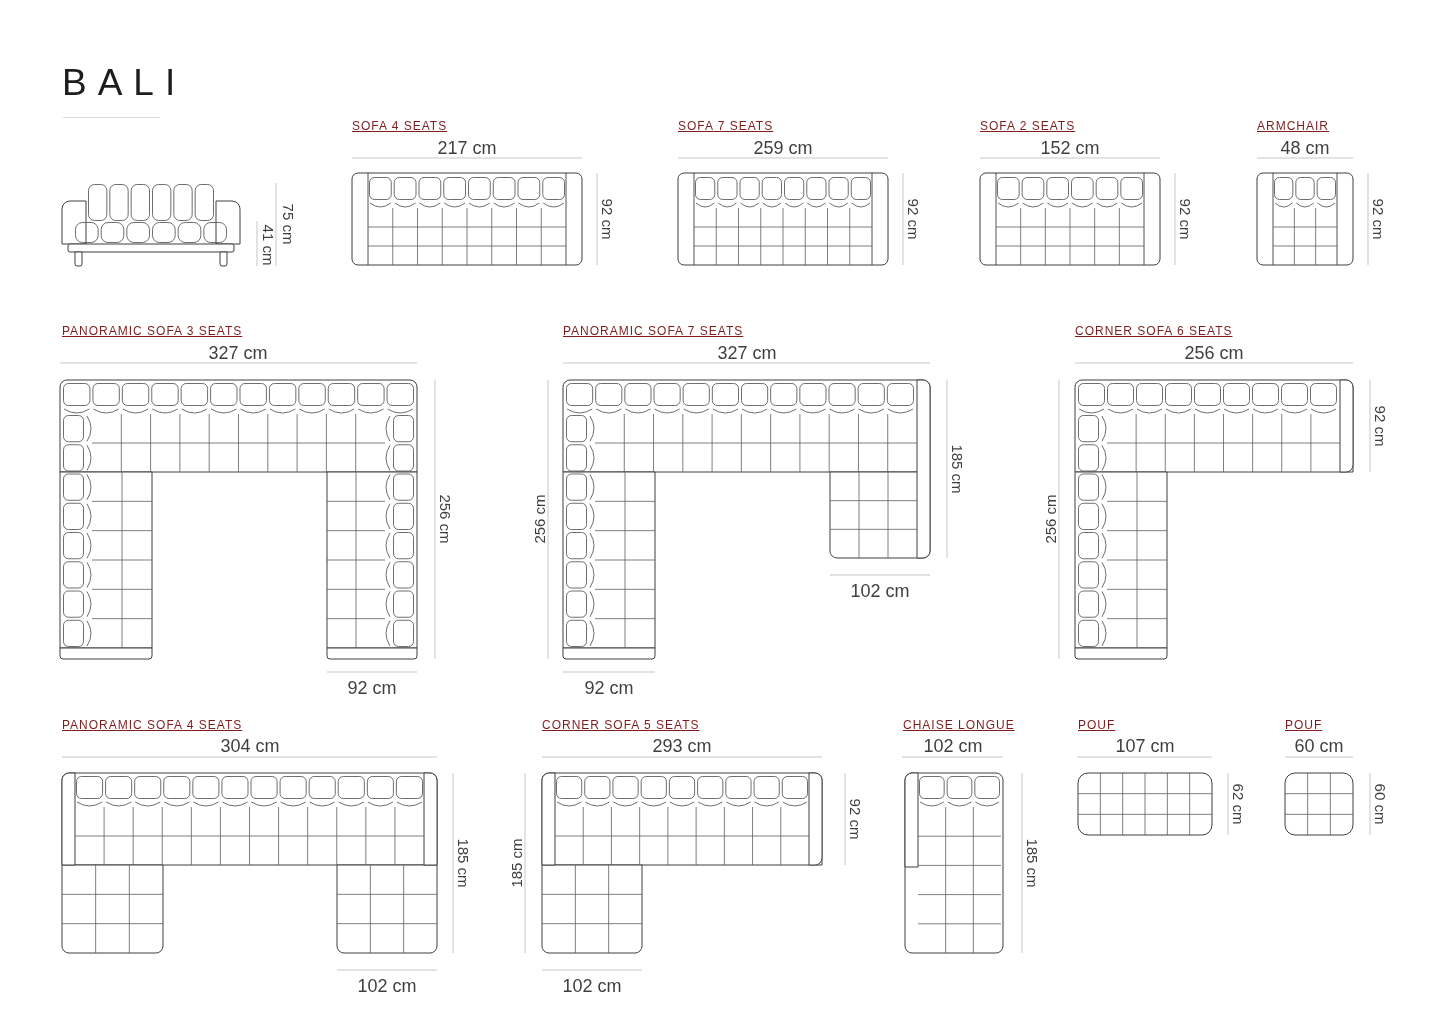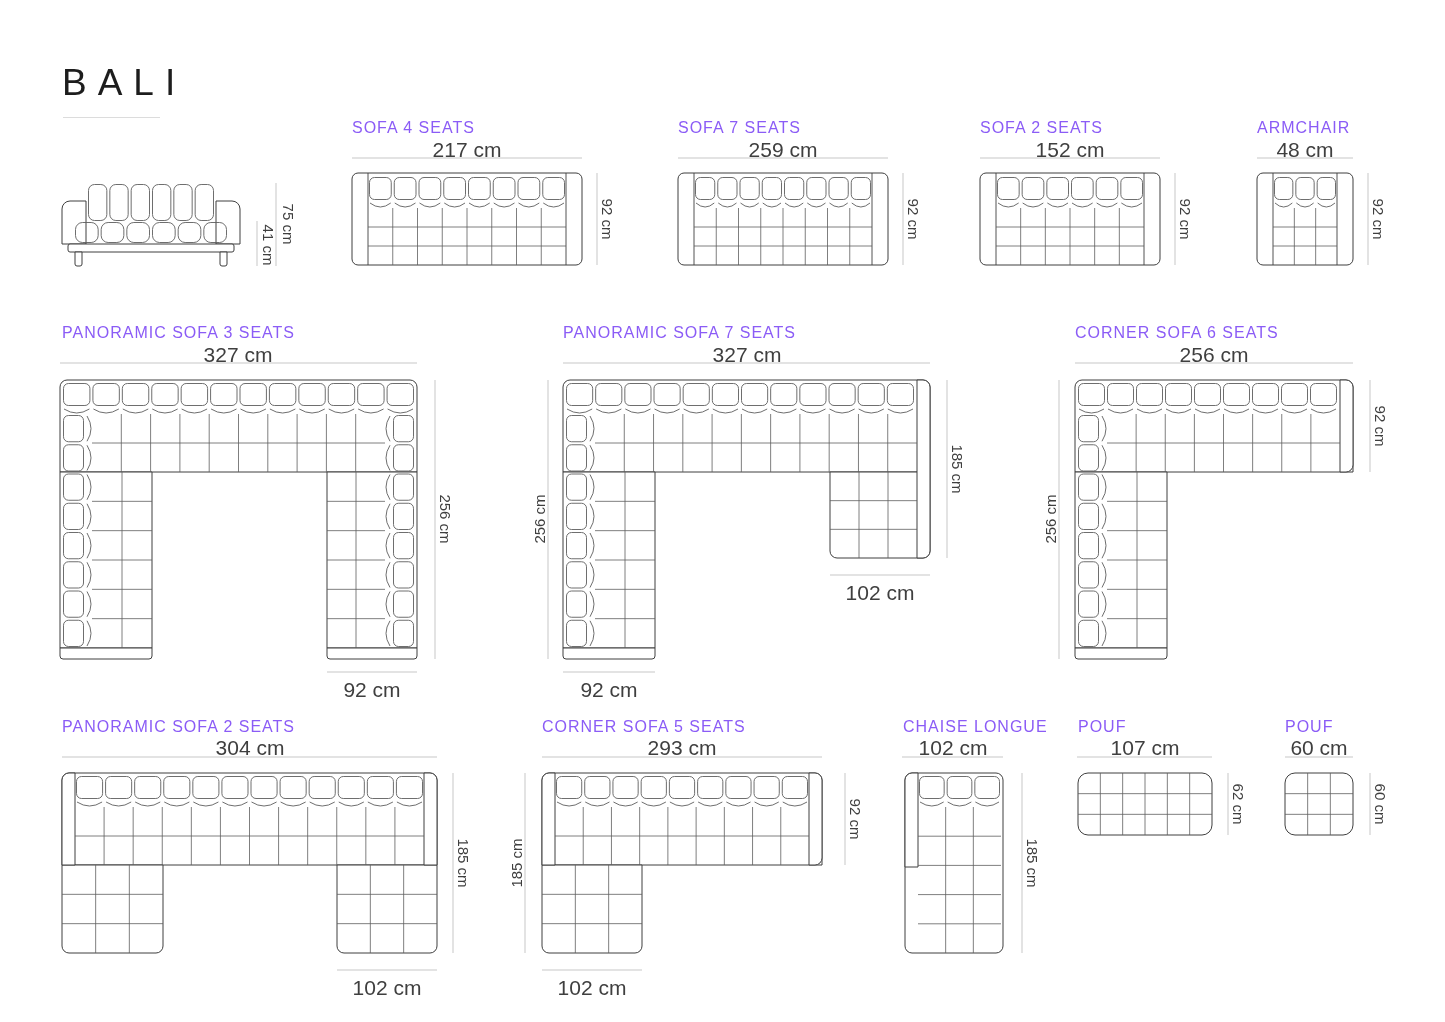--- a/index.html
+++ b/index.html
@@ -2,22 +2,22 @@
 <html><head>
 <meta charset="utf-8">
 <style>
   html,body{margin:0;padding:0;background:#fff;}
   #sheet{position:relative;width:1445px;height:1022px;background:#fff;overflow:hidden;
          font-family:"Liberation Sans", sans-serif;}
   #fig{position:absolute;left:0;top:0;}
   .title{position:absolute;left:62px;top:62px;font-size:37px;font-weight:500;
          letter-spacing:11px;color:#1d1d1d;}
   .title-rule{position:absolute;left:63px;top:117px;width:97px;height:1px;background:#dcdcdc;}
-  .sec{position:absolute;font-size:16px;color:#8b5cf6;letter-spacing:1px;white-space:nowrap;}
-  .dimh{position:absolute;font-size:21px;color:#3f3f3f;white-space:nowrap;
+  .sec{position:absolute;font-size:12px;color:#7f1d1d;letter-spacing:1px;white-space:nowrap;text-decoration:underline;}
+  .dimh{position:absolute;font-size:18px;color:#3f3f3f;white-space:nowrap;
         transform:translateX(-50%);}
   .dimv{position:absolute;font-size:15px;color:#3f3f3f;white-space:nowrap;}
   .r90{transform:translate(-50%,-50%) rotate(90deg);}
   .rm90{transform:translate(-50%,-50%) rotate(-90deg);}
 </style>
 </head>
 <body>
 
 <div id="sheet">
 
@@ -481,21 +481,21 @@
   <div class="title">BALI</div>
   <div class="title-rule"></div>
 
   <div class="sec" style="left:352px;top:119px">SOFA 4 SEATS</div>
   <div class="sec" style="left:678px;top:119px">SOFA 7 SEATS</div>
   <div class="sec" style="left:980px;top:119px">SOFA 2 SEATS</div>
   <div class="sec" style="left:1257px;top:119px">ARMCHAIR</div>
   <div class="sec" style="left:62px;top:324px">PANORAMIC SOFA 3 SEATS</div>
   <div class="sec" style="left:563px;top:324px">PANORAMIC SOFA 7 SEATS</div>
   <div class="sec" style="left:1075px;top:324px">CORNER SOFA 6 SEATS</div>
-  <div class="sec" style="left:62px;top:718px">PANORAMIC SOFA 2 SEATS</div>
+  <div class="sec" style="left:62px;top:718px">PANORAMIC SOFA 4 SEATS</div>
   <div class="sec" style="left:542px;top:718px">CORNER SOFA 5 SEATS</div>
   <div class="sec" style="left:903px;top:718px">CHAISE LONGUE</div>
   <div class="sec" style="left:1078px;top:718px">POUF</div>
   <div class="sec" style="left:1285px;top:718px">POUF</div>
 
   <div class="dimh" style="left:467px;top:138px">217 cm</div>
   <div class="dimh" style="left:783px;top:138px">259 cm</div>
   <div class="dimh" style="left:1070px;top:138px">152 cm</div>
   <div class="dimh" style="left:1305px;top:138px">48 cm</div>
   <div class="dimh" style="left:238px;top:343px">327 cm</div>

